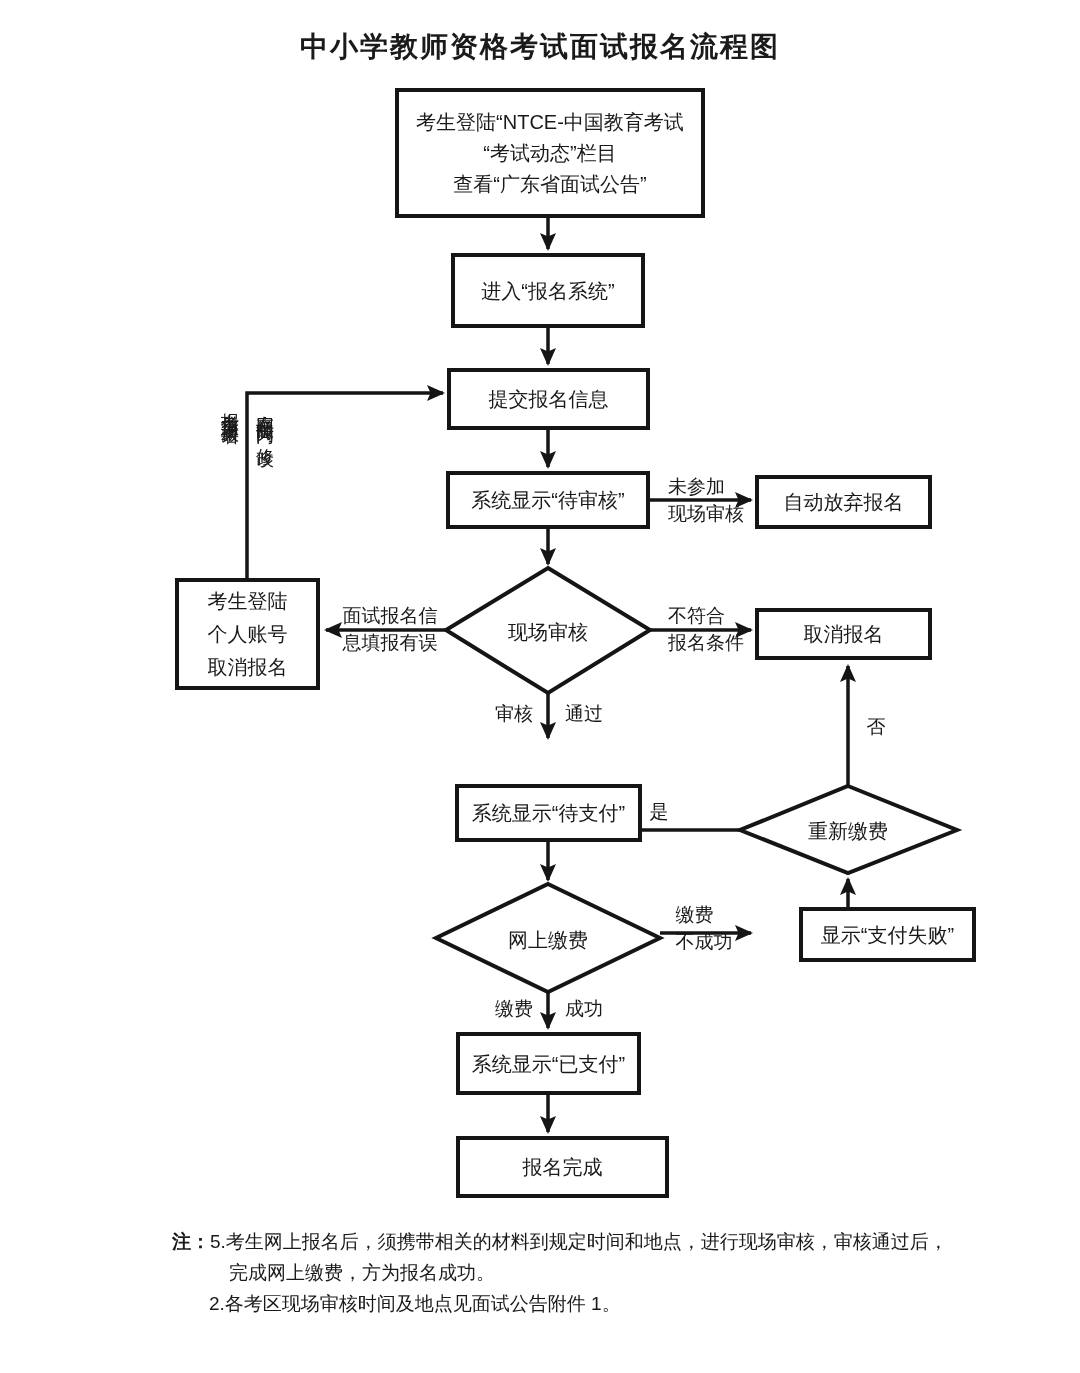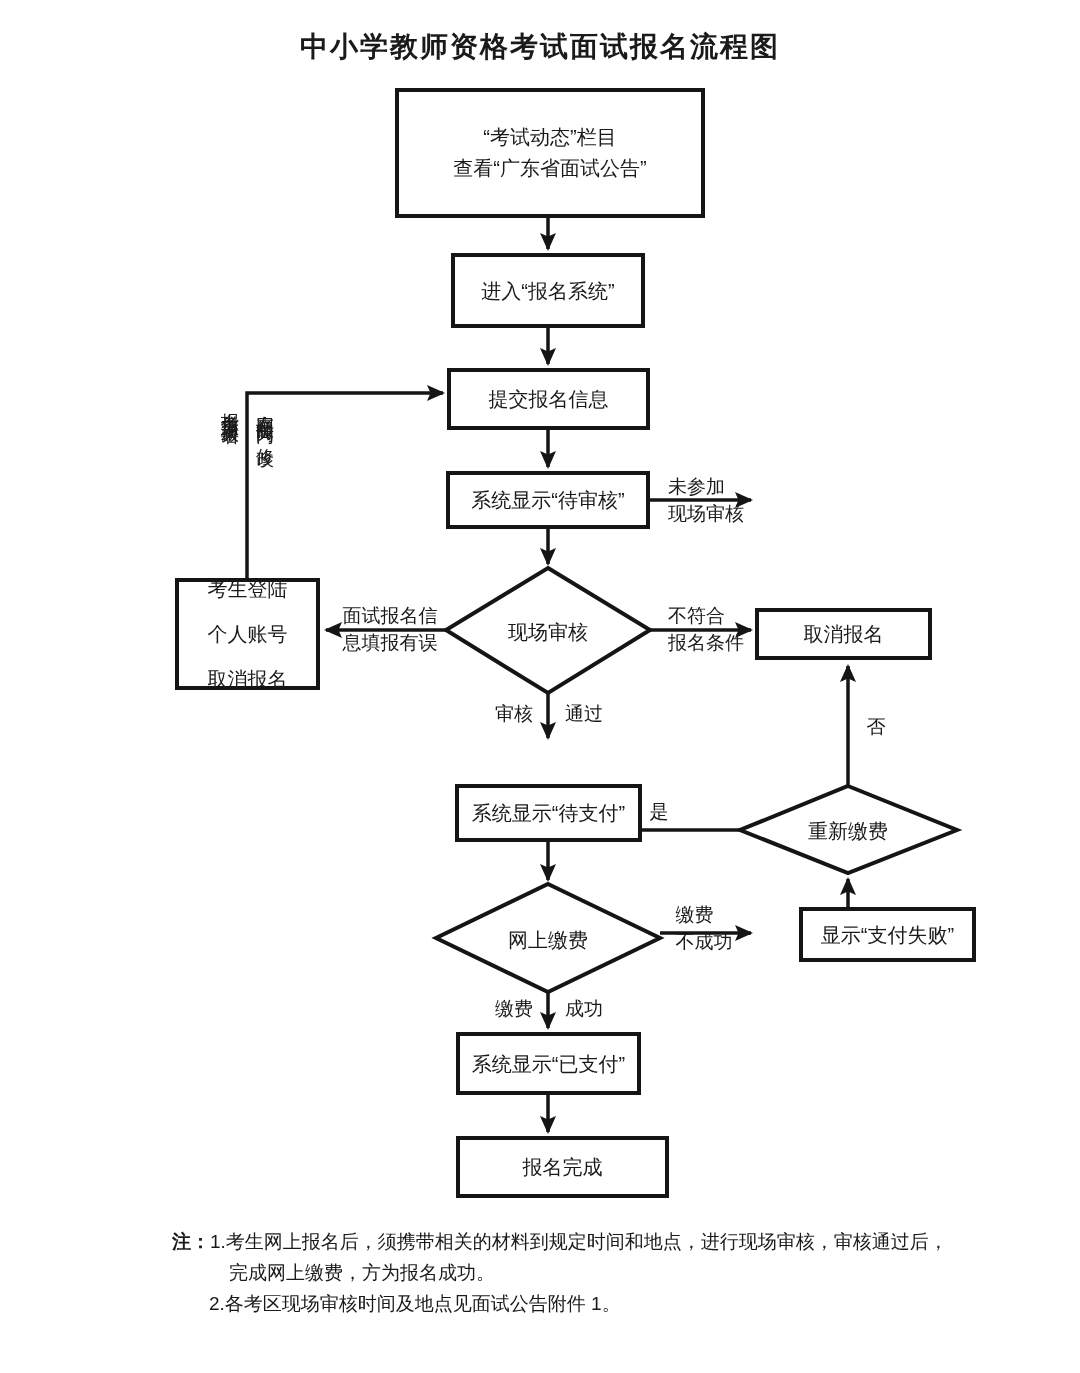--- a/index.html
+++ b/index.html
@@ -74,42 +74,46 @@
       <line x1="548" y1="1095" x2="548" y2="1132" marker-end="url(#arr)"></line>
     </g>
     <g fill="#ffffff" stroke="#151515" stroke-width="4">
       <polygon points="548,568 650,630 548,693 446,630"></polygon>
       <polygon points="848,786 957,830 848,873 740,830"></polygon>
       <polygon points="548,884 660,938 548,992 436,938"></polygon>
     </g>
   </svg>
 
   <div class="node start-box" style="left:395px; top:88px; width:310px; height:130px;">
+    <div class="ln">考生登陆“NTCE-中国教育考试</div>
     <div class="ln">“考试动态”栏目</div>
     <div class="ln">查看“广东省面试公告”</div>
   </div>
 
   <div class="node" style="left:451px; top:253px; width:194px; height:75px;">
     <div class="ln">进入“报名系统”</div>
   </div>
 
   <div class="node" style="left:447px; top:368px; width:203px; height:62px;">
     <div class="ln">提交报名信息</div>
   </div>
 
   <div class="node" style="left:446px; top:471px; width:204px; height:58px;justify-content:center;">
     <div class="ln">系统显示“待审核”</div>
   </div>
 
+  <div class="node" style="left:755px; top:475px; width:177px; height:54px;">
+    <div class="ln">自动放弃报名</div>
+  </div>
 
   <div class="node" style="left:755px; top:608px; width:177px; height:52px;">
     <div class="ln">取消报名</div>
   </div>
 
-  <div class="node" style="left:175px; top:578px; width:145px; height:112px; line-height:1.65;gap:12px;">
+  <div class="node" style="left:175px; top:578px; width:145px; height:112px; line-height:1.65;">
     <div class="ln">考生登陆</div>
     <div class="ln">个人账号</div>
     <div class="ln">取消报名</div>
   </div>
 
   <div class="node" style="left:455px; top:766px; width:187px; height:58px;margin-top:18px;">
     <div class="ln">系统显示“待支付”</div>
   </div>
 
   <div class="node" style="left:755px; top:907px; width:177px; height:55px;margin-left:44px;">
@@ -160,19 +164,19 @@
     <span>缴费</span>
     <span>成功</span>
   </div>
 
   <div class="vtext" style="left:253px; top:402px;">在网报时间内，修改</div>
   <div class="vtext" style="left:218px; top:398px;">报考信息重新报名</div>
 
   <div class="notes">
     <div class="row1">
       <span class="note-label">注：</span>
-      <span>1.考生网上报名后，须携带相关的材料到规定时间和地点，进行现场审核，审核通过后，</span>
+      <span>5.考生网上报名后，须携带相关的材料到规定时间和地点，进行现场审核，审核通过后，</span>
     </div>
     <div class="l2">完成网上缴费，方为报名成功。</div>
     <div class="l3">2.各考区现场审核时间及地点见面试公告附件 1。</div>
   </div>
 
 </div>
 
 </body></html>

